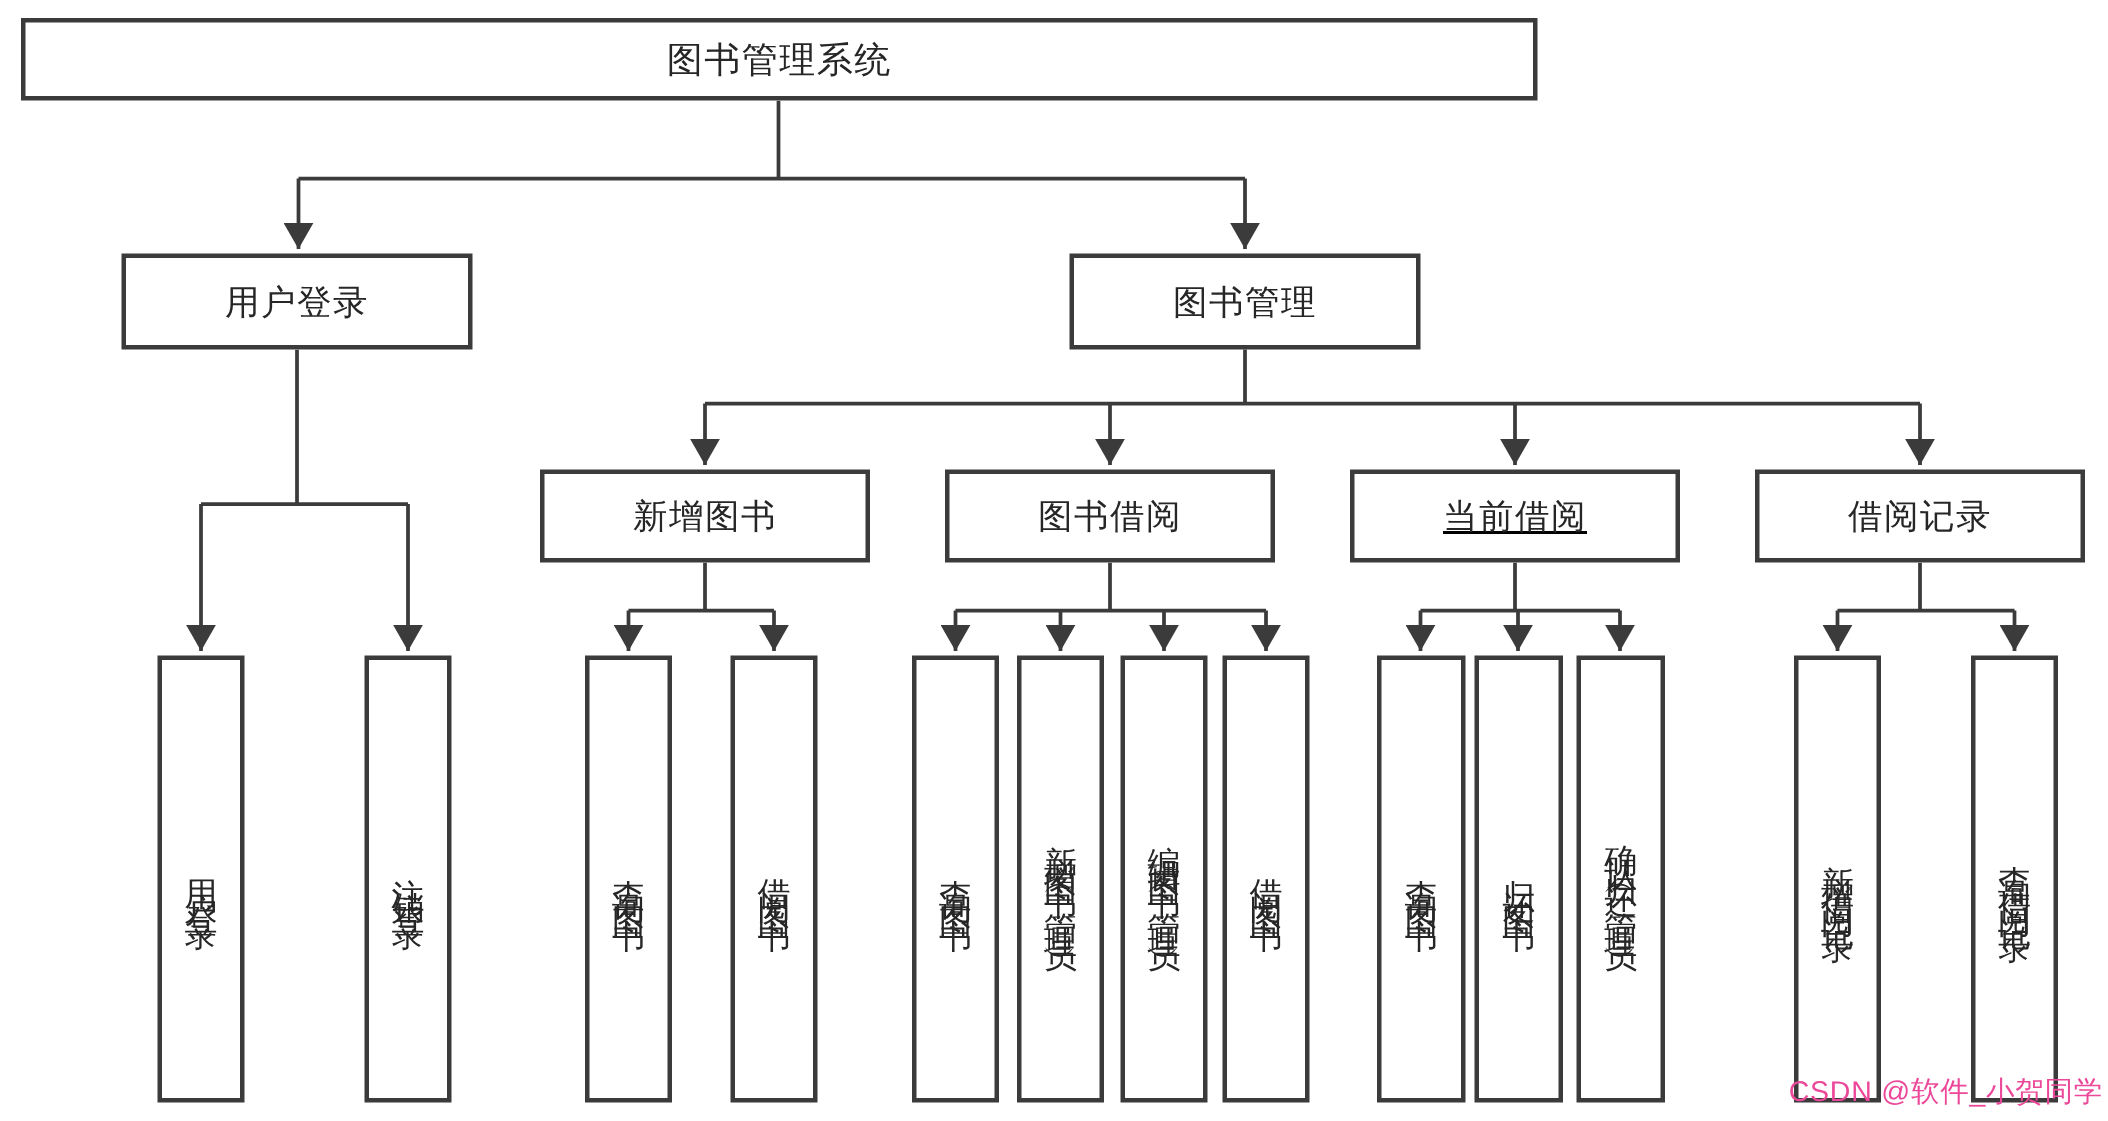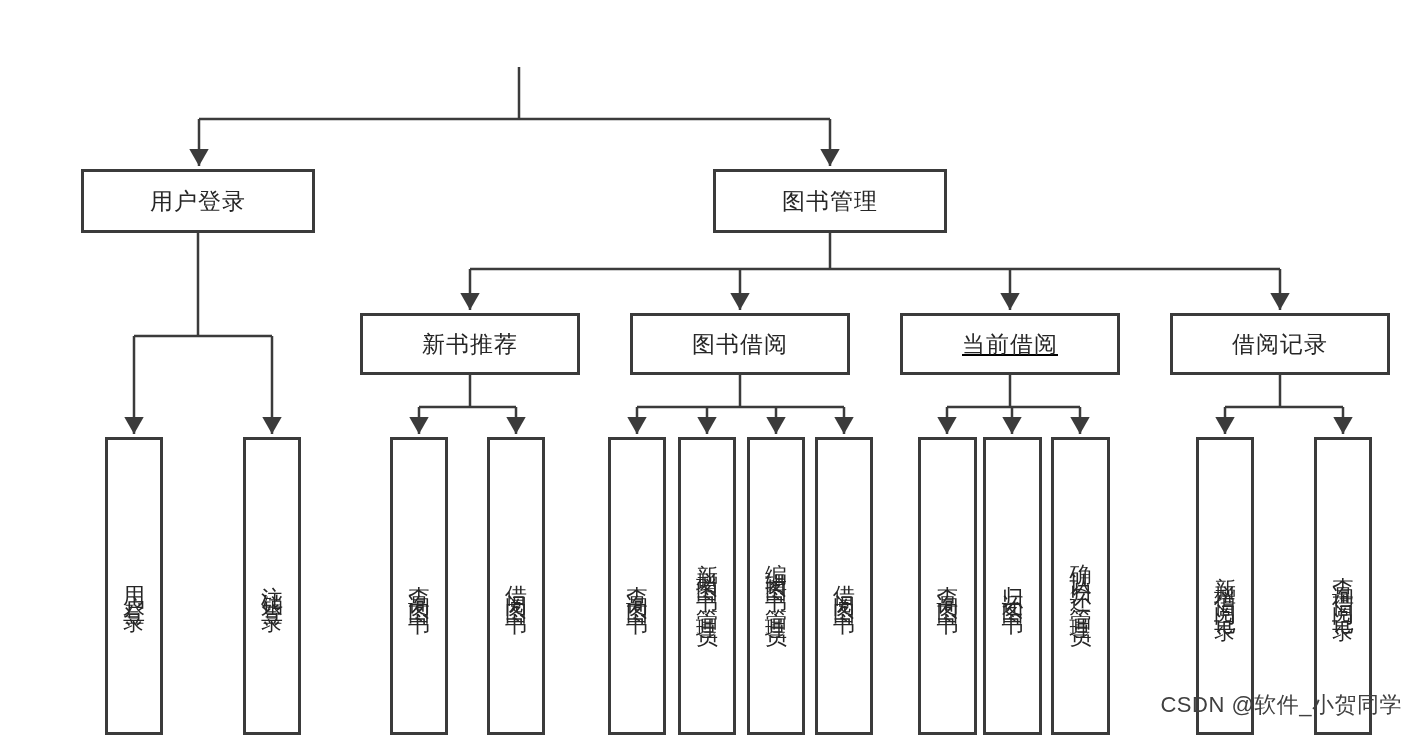--- a/index.html
+++ b/index.html
@@ -44,23 +44,23 @@
     writing-mode: vertical-lr;
     text-orientation: mixed;
     font-size: 22px;
     letter-spacing: 9px;
     color: #262626;
     line-height: 1;
   }
   .watermark {
     position: absolute;
     right: 3px;
-    top: 690px;
-    font-size: 22px;
-    color: #404040;
+    top: 715px;
+    font-size: 19px;
+    color: #ec4899;
     letter-spacing: 0.5px;
     white-space: nowrap;
   }
 </style>
 </head>
 <body>
 
 <div class="canvas">
 
   <svg class="connectors" viewBox="0 0 1405 747" xmlns="http://www.w3.org/2000/svg">
@@ -106,30 +106,33 @@
       <line x1="1012" y1="407" x2="1012" y2="434" marker-end="url(#arw)"></line>
       <line x1="1080" y1="407" x2="1080" y2="434" marker-end="url(#arw)"></line>
 
       <line x1="1280" y1="375" x2="1280" y2="407"></line>
       <line x1="1225" y1="407" x2="1343" y2="407"></line>
       <line x1="1225" y1="407" x2="1225" y2="434" marker-end="url(#arw)"></line>
       <line x1="1343" y1="407" x2="1343" y2="434" marker-end="url(#arw)"></line>
     </g>
   </svg>
 
+  <div class="box root" style="left:14px; top:12px; width:1011px; height:55px;">
+    <span class="hlabel">图书管理系统</span>
+  </div>
 
   <div class="box" style="left:81px; top:169px; width:234px; height:64px;">
     <span class="hlabel">用户登录</span>
   </div>
   <div class="box" style="left:713px; top:169px; width:234px; height:64px;align-items:center;">
     <span class="hlabel">图书管理</span>
   </div>
 
   <div class="box" style="left:360px; top:313px; width:220px; height:62px;">
-    <span class="hlabel">新书推荐</span>
+    <span class="hlabel">新增图书</span>
   </div>
   <div class="box" style="left:630px; top:313px; width:220px; height:62px;">
     <span class="hlabel">图书借阅</span>
   </div>
   <div class="box" style="left:900px; top:313px; width:220px; height:62px;text-decoration:underline;">
     <span class="hlabel">当前借阅</span>
   </div>
   <div class="box" style="left:1170px; top:313px; width:220px; height:62px;">
     <span class="hlabel">借阅记录</span>
   </div>

